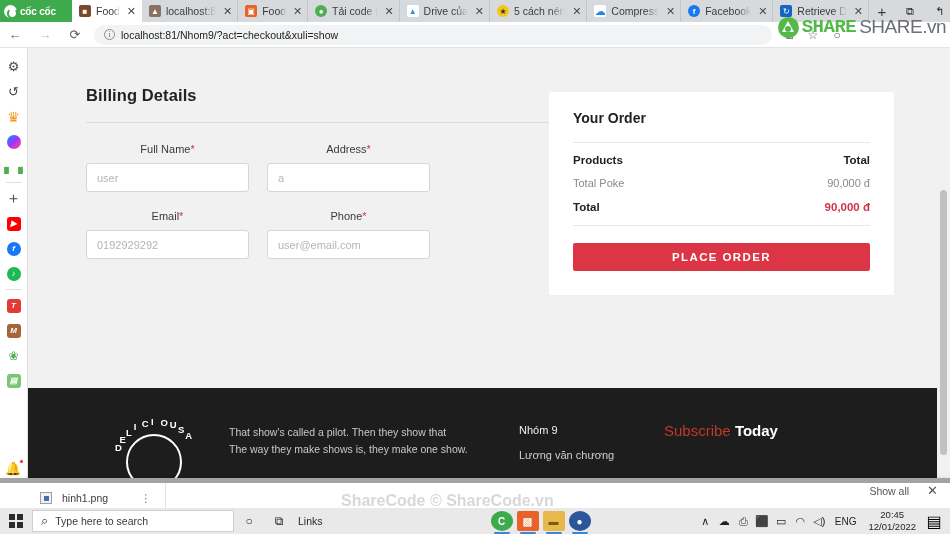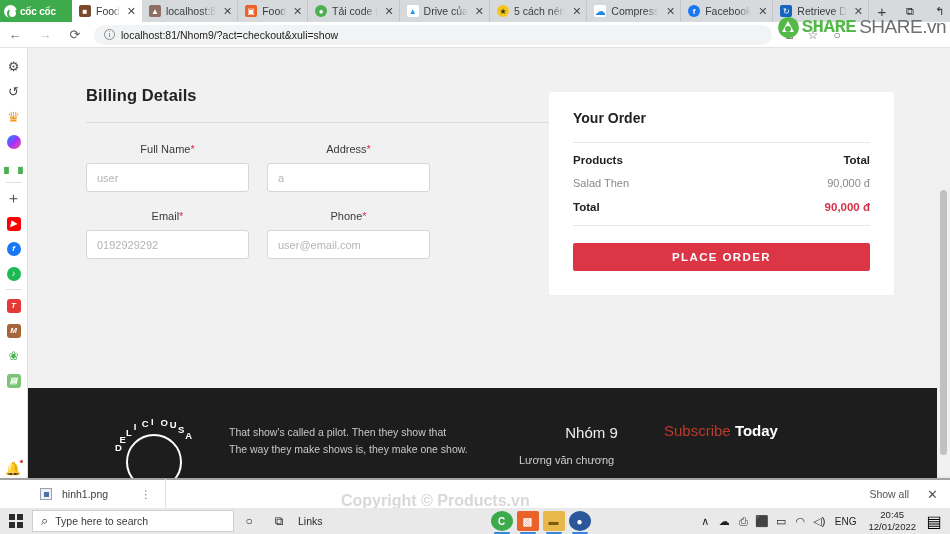--- a/index.html
+++ b/index.html
@@ -225,21 +225,21 @@
     font-size: 9.5px; font-weight: bold; color:#fff; letter-spacing:.5px;
     transform-origin: 0 0;
   }
   .circ-inner {
     position:absolute; left: 18px; top: 22px; width: 56px; height: 56px;
     border-radius: 50%; border: 2px solid #fff;
   }
   .fcol-text { width: 290px; padding-top: 12px; }
   .fcol-text p { color:#c9c9c9; font-size: 10.5px; line-height: 17px; }
   .fcol-nav { width: 145px; padding-top: 12px; }
-  .fcol-nav .fh { color:#efefef; font-size: 15px; margin-bottom: 13px; text-align: center;}
+  .fcol-nav .fh { color:#efefef; font-size: 11px; margin-bottom: 13px;}
   .fcol-nav .fl { color:#cfcfcf; font-size: 11px; }
   .fcol-sub { flex:1; padding-top: 10px; }
   .fcol-sub .sub-title { font-size: 15px; font-weight:bold; color:#fff; }
   .fcol-sub .sub-title .red { color:#c0392b; font-weight:normal; }
 
   
   .wm-copy {
     position:absolute; left: 341px; top: 492px; z-index: 60;
     font-size: 16px; font-weight: bold; color:#d8d8d8;
     text-shadow: 1px 1px 0 #ffffff; pointer-events:none;
@@ -251,22 +251,22 @@
     background: #f1f1f1;
   }
   .pthumb {
     position:absolute; right: 3px; top: 142px; width: 7px; height: 265px;
     background: #c1c1c1; border-radius: 4px;
   }
 
   
   .dlbar {
     position: absolute; left: 0; right: 0; bottom: 26px; height: 30px;
-    background: #ffffff; border-top: 2px solid #a3a3a3;
-    display:flex; align-items:center; z-index: 50;
+    background: #ffffff; border-top: 5px solid #a3a3a3;
+    display:flex; align-items:flex-start; z-index: 50;
     box-shadow: 0 -1px 3px rgba(0,0,0,.06);
   }
   .dl-left-pad { width: 28px; display:flex; justify-content:center; color:#777; font-size:12px;}
   .dl-item {
     display:flex; align-items:center; gap:10px; padding: 0 14px 0 12px;
     height: 30px; border-right: 1px solid #e1e1e1;
   }
   .dl-fic {
     width: 12px; height: 12px; border: 1px solid #9a9fb0; background:#eef1f6;
     display:flex; align-items:center; justify-content:center;
@@ -473,21 +473,21 @@
             <div class="order-card">
               <h3>Your Order</h3>
               <div class="rule2"></div>
 
               <div class="row head">
                 <span>Products</span>
                 <span>Total</span>
               </div>
 
               <div class="row item">
-                <span>Salad Then</span>
+                <span>Total Poke</span>
                 <span>90,000 đ</span>
               </div>
 
               <div class="row total">
                 <span>Total</span>
                 <span class="amt">90,000 đ</span>
               </div>
               <div class="rule3"></div>
 
               <button class="place-order">PLACE ORDER</button>
@@ -533,21 +533,21 @@
           </div>
         </div>
       </div>
 
       <div class="pscroll">
         <div class="pthumb"></div>
       </div>
     </div>
   </div>
 
-  <div class="wm-copy">Copyright © Products.vn</div>
+  <div class="wm-copy">ShareCode © ShareCode.vn</div>
 
   <div class="dlbar">
     <div class="dl-left-pad"></div>
     <div class="dl-item">
       <span class="dl-fic">
           <i></i>
         </span>
       <span class="dl-name">hinh1.png</span>
       <span class="dl-kebab">⋮</span>
     </div>

